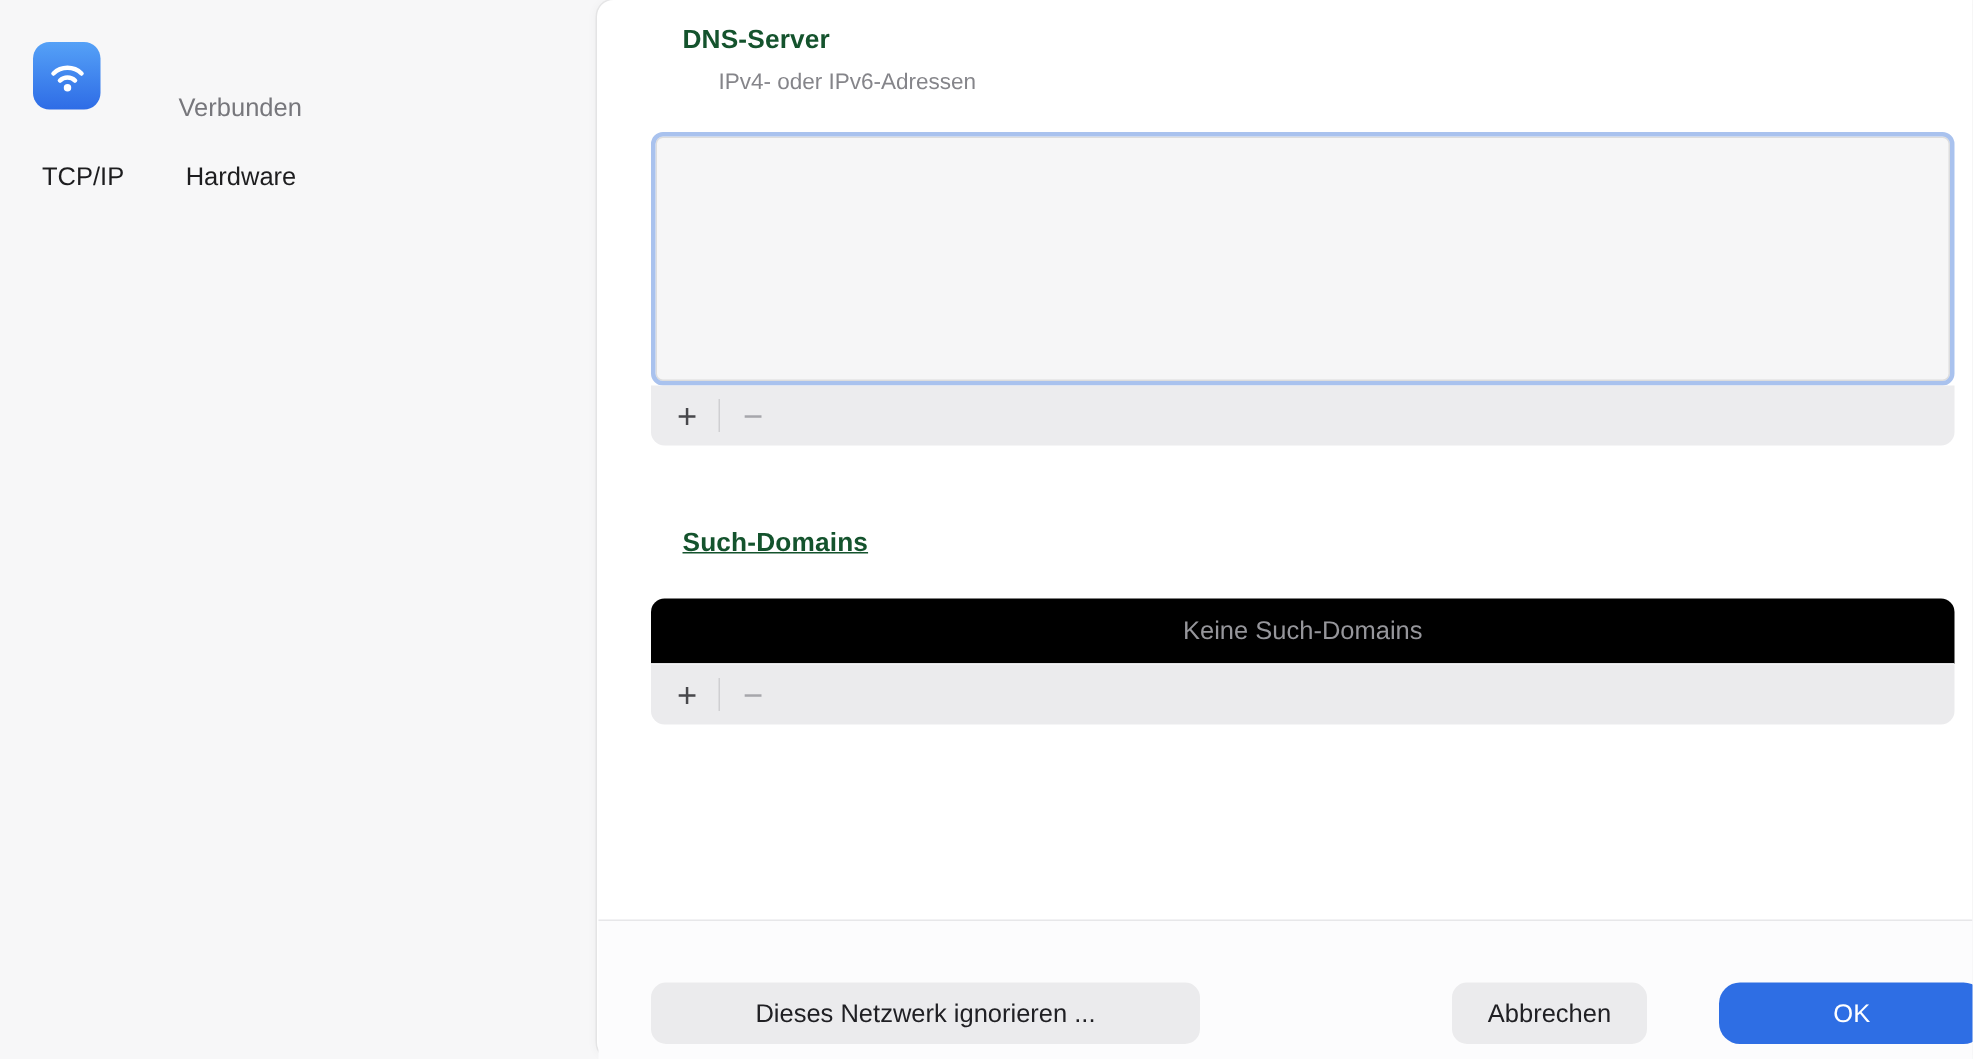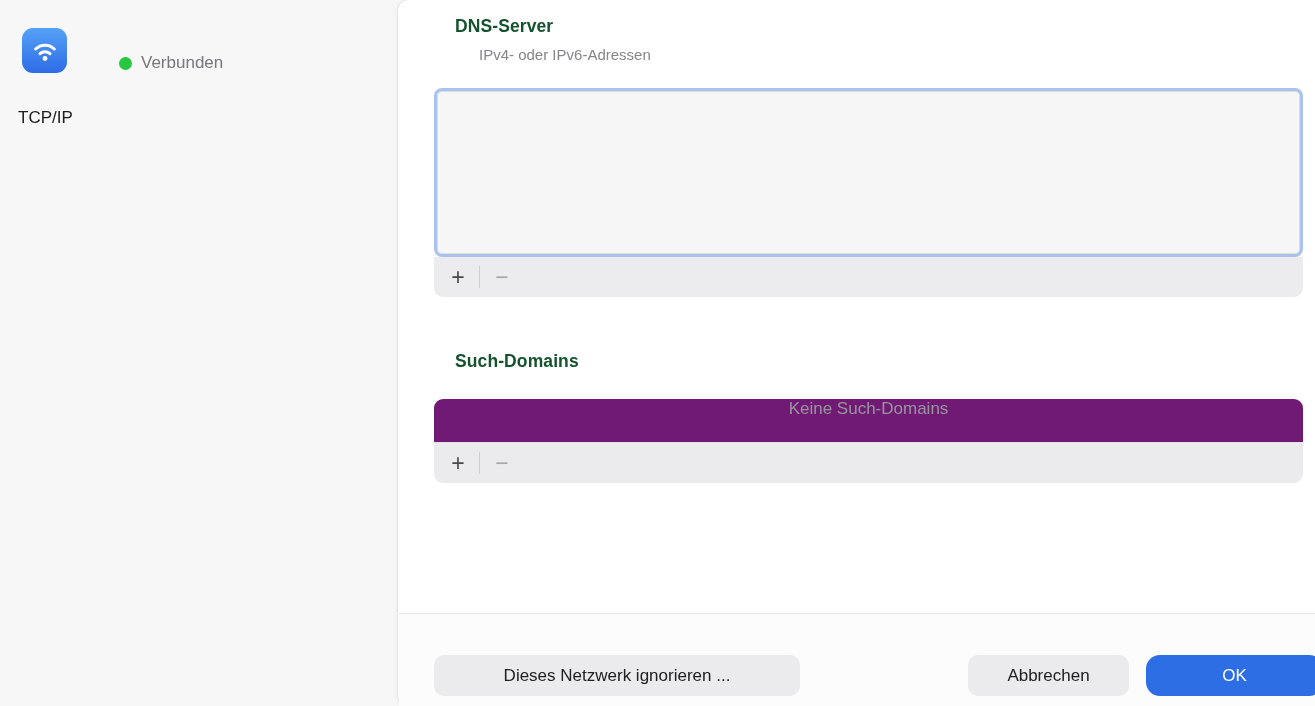--- a/index.html
+++ b/index.html
@@ -23,27 +23,27 @@
   
   .wifi-icon{
     position:absolute;left:22px;top:28px;width:45px;height:45px;
     border-radius:11px;
     background:linear-gradient(180deg,#55a1f7 0%,#2e6ce6 100%);
     display:flex;align-items:center;justify-content:center;
   }
   .wifi-icon svg{width:34px;height:34px;}
   .status{
     position:absolute;left:119px;top:53px;height:20px;
-    display:flex;align-items:center;gap:9px;
+    display:flex;align-items:center;gap:9px;flex-direction:column;
   }
   .status-dot{width:13px;height:13px;border-radius:50%;background:#27c840;}
   .status-label{font-size:17px;color:#77777c;}
 
   .sidebar-nav{
-    position:absolute;left:8px;top:93px;width:371px;
+    position:absolute;left:18px;top:93px;width:371px;
     display:flex;flex-direction:row;gap:21px;
   }
   .nav-item{
     height:50px;border-radius:11px;
     display:flex;align-items:center;padding:0 10px;
     font-size:17px;color:#1d1d1f;box-sizing:border-box;
   }
   .nav-item.selected{background:#2c62d9;color:#ffffff;}
 
   
@@ -72,44 +72,44 @@
   .dns-footer{top:257px;}
   .btn-plusminus{
     width:26px;height:28px;border:none;background:transparent;
     font-size:23px;line-height:26px;text-align:center;padding:0;
     color:#48484c;font-family:inherit;
   }
   .btn-minus{color:#a6a6ab;}
   .pm-divider{width:1px;height:22px;background:#cfcfd2;margin:0 9px 0 8px;}
 
   
-  .sd-title{top:351px;}
+  .sd-title{top:351px;text-decoration:underline;}
   .sd-empty-row{
     position:absolute;left:434px;top:399px;width:869px;height:44px;
     box-sizing:border-box;
-    background:#701a75;border-radius:9px 9px 0 0;
+    background:#000000;border-radius:9px 9px 0 0;
     border-bottom:1px solid #e2e2e4;
-    display:flex;justify-content:center;
+    display:flex;align-items:center;justify-content:center;
     font-size:17px;color:#96969b;
   }
   .sd-footer{top:443px;background:#ebebed;}
 
   
   .bottom-bar{
     position:absolute;left:399px;top:613px;width:916px;height:93px;
     background:#fcfcfd;border-top:1px solid #e7e7e9;
   }
   .dialog-btn{
     position:absolute;top:655px;height:41px;border:none;
     border-radius:10px;font-size:17px;font-family:inherit;
     display:flex;align-items:center;justify-content:center;
     color:#202024;background:#ebebed;padding:0;
   }
   .ignore-btn{left:434px;width:366px;}
-  .cancel-btn{left:968px;width:161px;}
+  .cancel-btn{left:968px;width:130px;}
   .ok-btn{left:1146px;width:177px;background:#2e6ee4;color:#ffffff;border-radius:14px;}
 </style>
 </head>
 <body>
 
 <div class="content-panel"></div>
 
 <div class="wifi-icon">
   <svg viewBox="0 0 24 24" fill="none">
     <path d="M5.4 10.6 A9.4 9.4 0 0 1 18.6 10.6" stroke="#ffffff" stroke-width="2.1" stroke-linecap="round"></path>
@@ -117,20 +117,21 @@
     <circle cx="12" cy="17.3" r="1.75" fill="#ffffff"></circle>
   </svg>
 </div>
 <div class="status">
   <span class="status-dot"></span>
   <span class="status-label">Verbunden</span>
 </div>
 
 <div class="sidebar-nav">
   <div class="nav-item">TCP/IP</div>
+  <div class="nav-item">Hardware</div>
 </div>
 
 <div class="section-title dns-title">DNS-Server</div>
 <div class="dns-subtitle">IPv4- oder IPv6-Adressen</div>
 
 <div class="dns-listbox"></div>
 
 <div class="list-footer dns-footer">
   <button class="btn-plusminus">+</button>
   <span class="pm-divider"></span>

